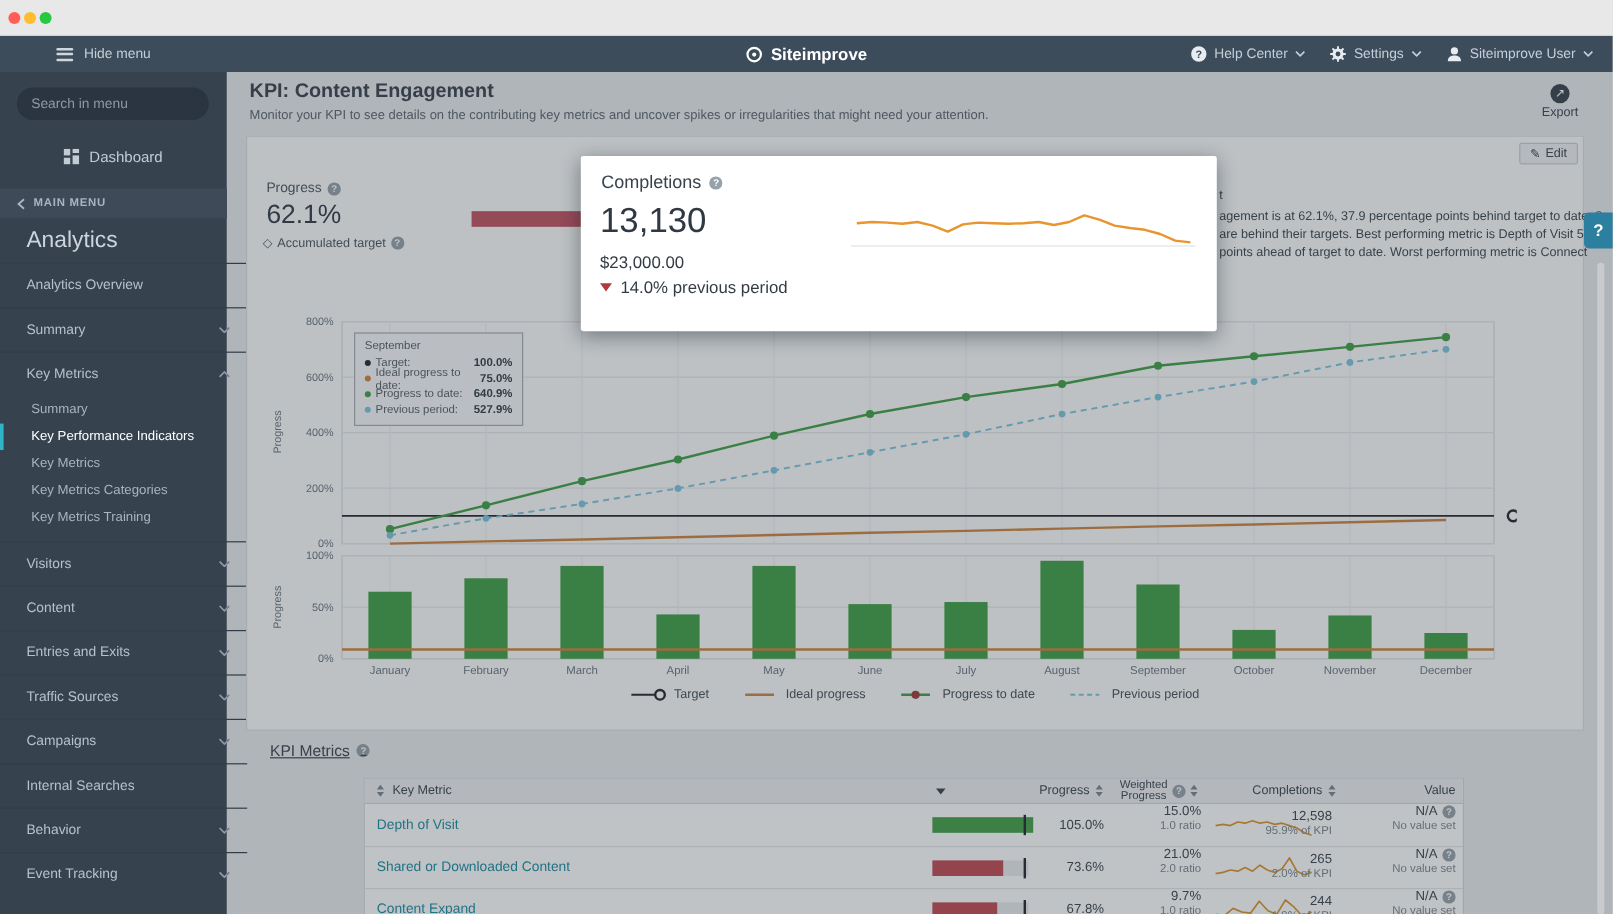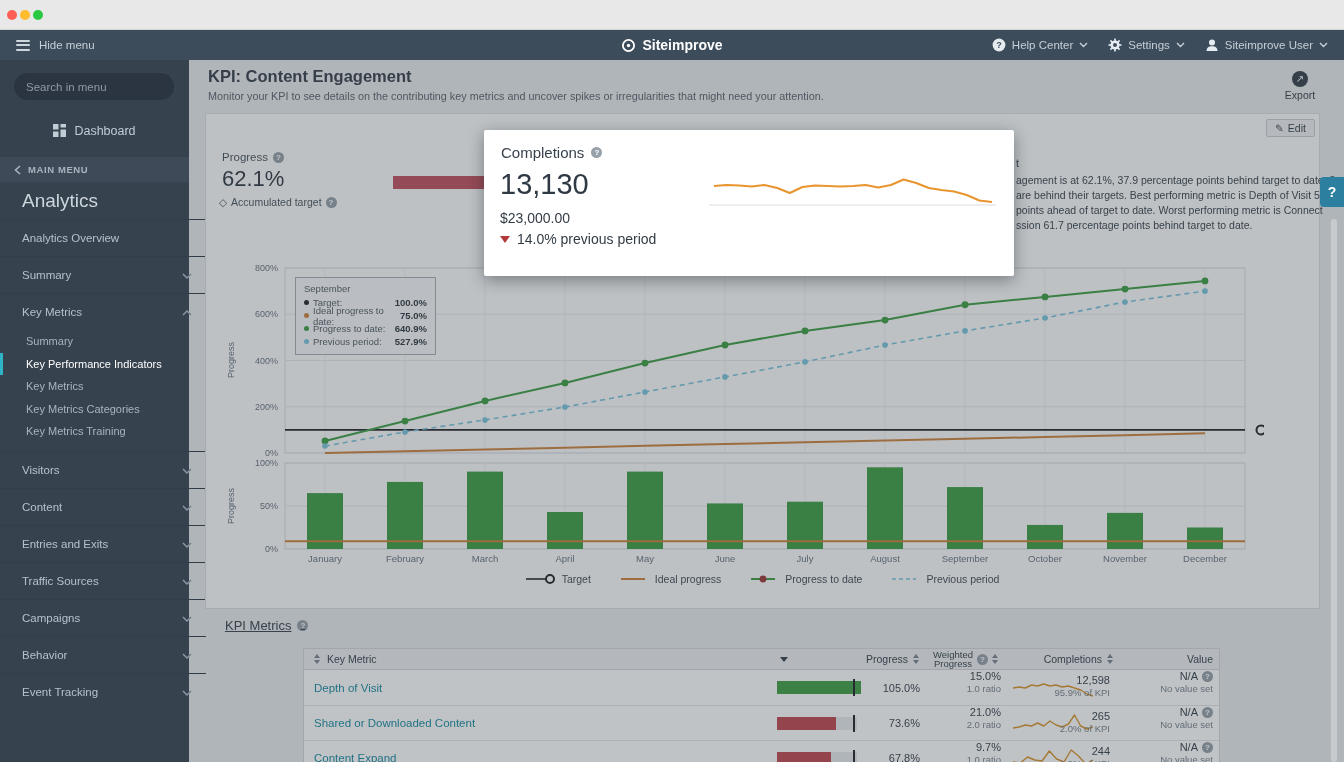--- a/index.html
+++ b/index.html
@@ -6,21 +6,21 @@
   html,body { width:1344px; height:762px; overflow:hidden; }
   body { position:relative; font-family:"Liberation Sans", sans-serif; background:#e9ebed; }
 
   
   .macbar { position:absolute; left:0; top:0; width:1344px; height:30px; background:#e8e8e8;
             border-bottom:1px solid #d4d4d4; display:flex; align-items:center; padding-left:7px; gap:3px; }
   .light { width:10px; height:10px; border-radius:50%; }
 
   
   .topnav { position:absolute; left:0; top:30px; width:1344px; height:30px; background:#3d4c5b;
-            display:flex; align-items:center; color:#c6cfd7; font-size:11.5px; }
+            display:flex; align-items:center; color:#c6cfd7; font-size:11.5px;padding-left:31px; }
   .nav-left { display:flex; align-items:center; gap:9px; padding-left:16px; cursor:pointer; }
   .burger { display:flex; flex-direction:column; gap:2.5px; }
   .burger span { width:14px; height:2px; background:#cfd7de; border-radius:1px; }
   .nav-center { position:absolute; left:0; right:0; display:flex; justify-content:center; align-items:center; gap:6px;
                 color:#fff; font-weight:bold; font-size:14px; pointer-events:none;text-align:center; }
   .nav-right { margin-left:auto; display:flex; align-items:center; gap:20px; padding-right:16px; }
   .nav-group { display:flex; align-items:center; gap:6px; cursor:pointer; }
 
   
   .sidebar { position:absolute; left:0; top:60px; width:189px; height:702px; background:#37424f; color:#b6c1cb; }
@@ -268,20 +268,23 @@
             <polyline points="1,1 5,5 9,1" fill="none" stroke="#8f9aa5" stroke-width="1.4"></polyline>
           </svg></span>
       </div>
       <div class="mitem">
         <span>Campaigns</span>
         <span class="chev"><svg width="10" height="6" viewBox="0 0 10 6">
             <polyline points="1,1 5,5 9,1" fill="none" stroke="#8f9aa5" stroke-width="1.4"></polyline>
           </svg></span>
       </div>
       <div class="mitem">
+        <span>Internal Searches</span>
+      </div>
+      <div class="mitem">
         <span>Behavior</span>
         <span class="chev"><svg width="10" height="6" viewBox="0 0 10 6">
             <polyline points="1,1 5,5 9,1" fill="none" stroke="#8f9aa5" stroke-width="1.4"></polyline>
           </svg></span>
       </div>
       <div class="mitem">
         <span>Event Tracking</span>
         <span class="chev"><svg width="10" height="6" viewBox="0 0 10 6">
             <polyline points="1,1 5,5 9,1" fill="none" stroke="#8f9aa5" stroke-width="1.4"></polyline>
           </svg></span>
@@ -314,21 +317,20 @@
 </div>
 <div class="prog-bar">
     <div class="prog-fill" id="prog-fill" style="width: 383px; background: rgb(192, 82, 96);"></div>
   </div>
 
 <div class="summary" id="summary">
     <div style="margin-bottom: 2px;">t</div>
     <div>agement is at 62.1%, 37.9 percentage points behind target to date. 3</div>
     <div>are behind their targets. Best performing metric is Depth of Visit 5.0</div>
     <div>points ahead of target to date. Worst performing metric is Connect</div>
-    <div>ssion 61.7 percentage points behind target to date.</div>
   </div>
 
 <svg id="chart" width="1044" height="332" style="position:absolute;left:220px;top:244px;">
     <rect x="65" y="24" width="960" height="185" fill="none" stroke="#d9dde0"></rect>
     <rect x="65" y="219" width="960" height="86" fill="none" stroke="#d9dde0"></rect>
     <line x1="65" y1="209" x2="1025" y2="209" stroke="#e4e7ea"></line>
     <text x="58" y="212" font-size="9" text-anchor="end" fill="#6b7580">0%</text>
     <line x1="65" y1="162.75" x2="1025" y2="162.75" stroke="#e4e7ea"></line>
     <text x="58" y="165.75" font-size="9" text-anchor="end" fill="#6b7580">200%</text>
     <line x1="65" y1="116.5" x2="1025" y2="116.5" stroke="#e4e7ea"></line>

